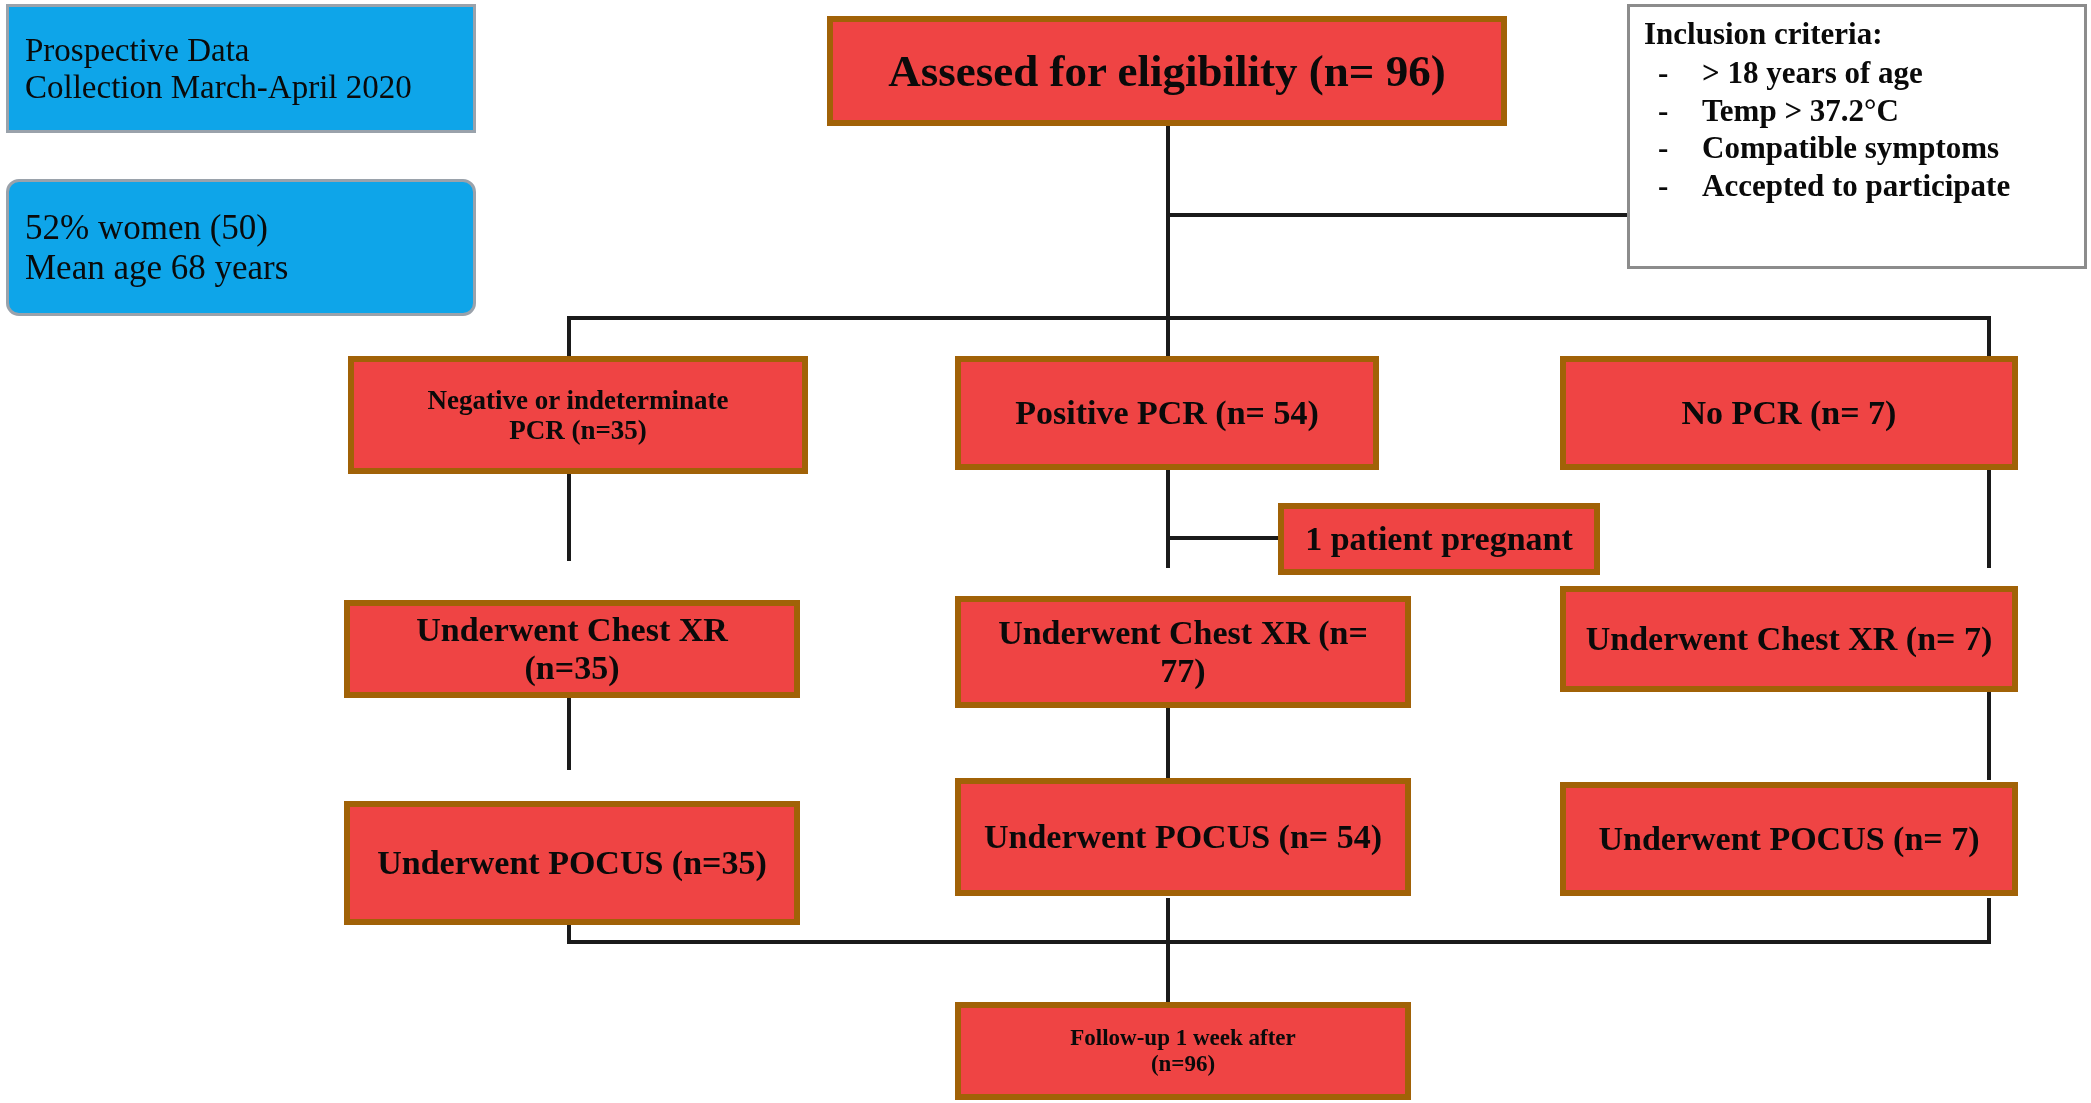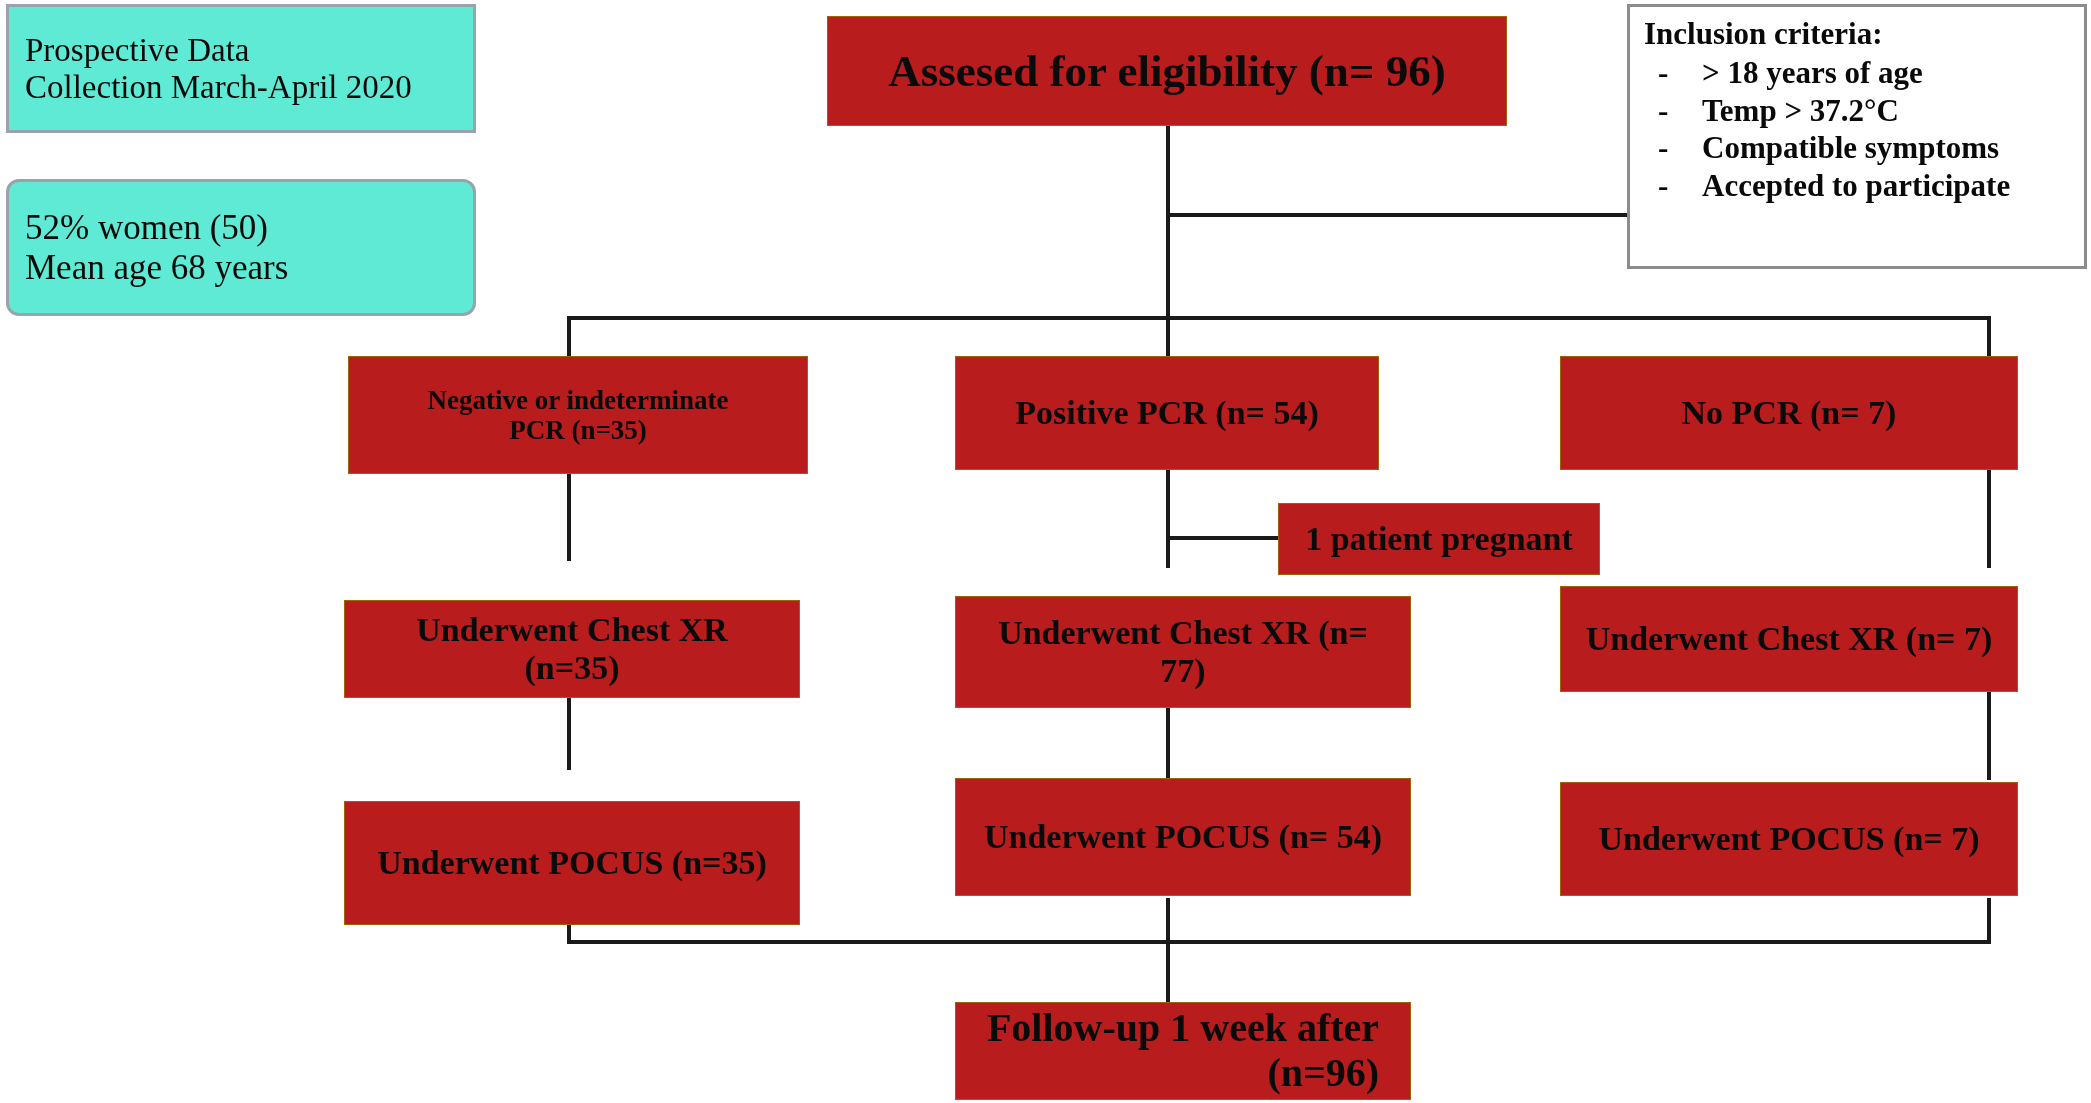--- a/index.html
+++ b/index.html
@@ -14,36 +14,36 @@
     background: #ffffff;
     overflow: hidden;
     font-family: "Liberation Serif", "DejaVu Serif", serif;
     color: #0a0a0a;
   }
 
   
   .box {
     position: absolute;
     box-sizing: border-box;
-    border: 1px solid #a16207;
-    background: #b91c1c;
+    border: 6px solid #a16207;
+    background: #ef4444;
     display: flex;
     align-items: center;
     justify-content: center;
     text-align: center;
     line-height: 1.12;
     z-index: 3;
   }
   .box .txt {
     display: block;
     padding: 0 8px;
     white-space: pre-line;
   }
   .box.blue {
-    background: #5eead4;
+    background: #0ea5e9;
     border: 3px solid #9aa2ab;
     justify-content: flex-start;
     text-align: left;
   }
   .box.blue .txt { padding-left: 16px; }
 
   .bold .txt { font-weight: bold; }
 
   
   .vline {
@@ -189,18 +189,18 @@
   </div>
 
   <div class="box bold" style="left:955px; top:778px; width:456px; height:118px; font-size:34px;">
     <span class="txt">Underwent POCUS (n= 54)</span>
   </div>
 
   <div class="box bold" style="left:1560px; top:782px; width:458px; height:114px; font-size:34px;">
     <span class="txt">Underwent POCUS (n= 7)</span>
   </div>
 
-  <div class="box bold" style="left:955px; top:1002px; width:456px; height:98px; font-size:40px;text-align:right;">
+  <div class="box bold" style="left:955px; top:1002px; width:456px; height:98px; font-size:23px;">
     <span class="txt">Follow-up 1 week after
 (n=96)</span>
   </div>
 
 </div>
 
 </body></html>

